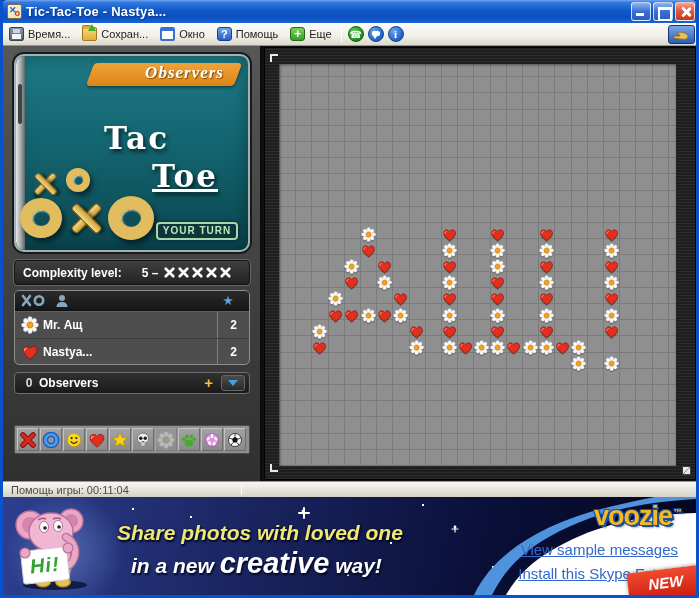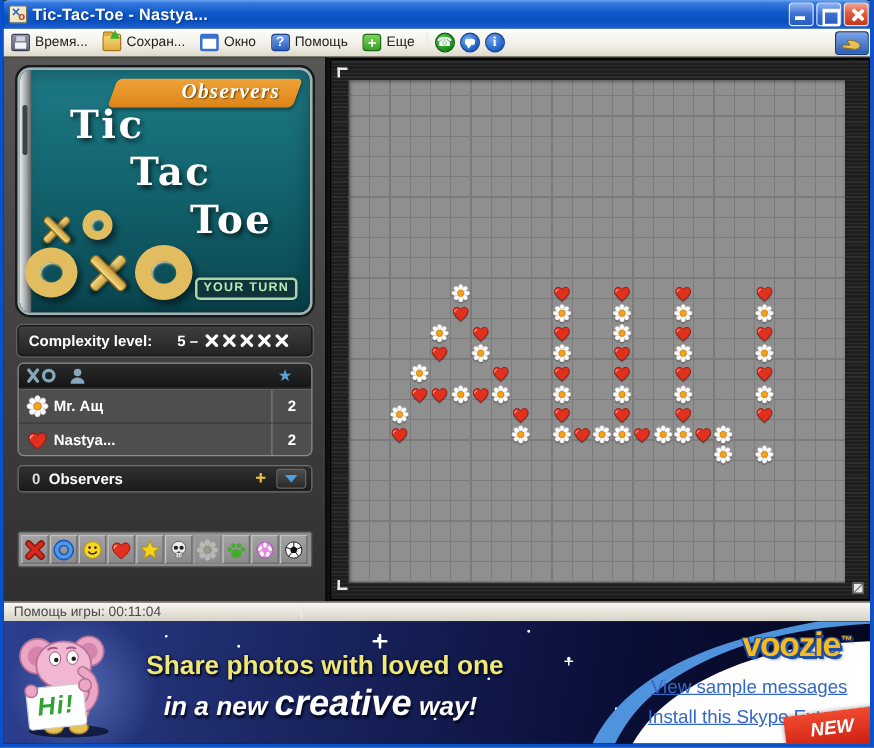--- a/index.html
+++ b/index.html
@@ -66,21 +66,21 @@
     border:2px solid #9fb3b5; box-shadow:0 0 0 2px #1a1a1a, inset 0 0 18px rgba(0,0,0,.35); overflow:hidden; }
   .logo-card::before { content:""; position:absolute; left:0; top:0; bottom:0; width:9px;
     background:linear-gradient(90deg,#e8e8e8 0%,#9aa2a4 60%,#5c6466 100%); border-radius:8px 0 0 8px; }
   .logo-card::after { content:""; position:absolute; left:2px; top:28px; width:4px; height:40px; background:#3c4446; border-radius:2px; }
   .ribbon { position:absolute; right:10px; top:7px; width:148px; height:23px;
     background:linear-gradient(180deg,#f0a338 0%,#dd8418 100%); transform:skewX(-20deg); border-radius:4px; box-shadow:1px 2px 3px rgba(0,0,0,.4); }
   .brand-script { position:absolute; right:24px; top:7px; color:#fff; font-family:"Liberation Serif",serif;
     font-style:italic; font-weight:bold; font-size:17px; letter-spacing:1px; text-shadow:1px 1px 1px #7a4a08; }
   .logo-word { position:absolute; color:#fff; font-family:"DejaVu Serif",serif; font-weight:bold;
     font-size:31px; letter-spacing:2px; text-shadow:2px 3px 4px rgba(0,0,0,.65); }
-  .w1 { left:40px; top:26px; } .w2 { left:88px; top:64px; } .w3 { left:136px; top:102px; }
+  .w1 { left:40px; top:26px; } .w2 { left:88px; top:64px; } .w3 { left:136px; top:102px;text-decoration:underline; }
   .gx { position:absolute; } 
   .gx::before,.gx::after { content:""; position:absolute; left:45%; top:-8%; width:24%; height:116%;
     background:linear-gradient(90deg,#f3dc8e,#cf9f35); border:1px solid #8a6820; border-radius:4px; box-shadow:2px 3px 3px rgba(0,0,0,.45); }
   .gx::before { transform:rotate(45deg); } .gx::after { transform:rotate(-45deg); }
   .go { position:absolute; border-radius:50%; border-style:solid; border-color:#e5c express; }
   .go { border-color:#e2bd5f; background:transparent; box-shadow:3px 4px 5px rgba(0,0,0,.5), inset 1px 1px 2px #fff0c0; }
   .turn-badge { position:absolute; right:10px; bottom:10px; width:82px; height:18px; border-radius:4px;
     background:#10343c; border:2px solid #a9d6aa; color:#b6ecb4; font-size:10px; font-weight:bold;
     letter-spacing:1px; text-align:center; line-height:14px; box-shadow:0 0 4px rgba(0,0,0,.5); }
 
@@ -158,21 +158,21 @@
       radial-gradient(circle at 452px 30px,#fff 0 1px, transparent 1.8px),
       radial-gradient(circle at 188px 20px,#fff 0 0.8px, transparent 1.5px),
       radial-gradient(circle at 238px 40px,#fff 0 0.7px, transparent 1.4px),
       radial-gradient(circle at 130px 12px,#fff 0 0.7px, transparent 1.4px),
       radial-gradient(circle at 490px 70px,#fff 0 0.8px, transparent 1.5px),
       radial-gradient(circle at 388px 46px,#fff 0 0.7px, transparent 1.4px),
       linear-gradient(100deg,#2c3f8e 0%,#1a2560 35%,#0a0f38 70%,#04061e 100%); }
   .spark { position:absolute; width:12px; height:12px; }
   .spark::before { content:""; position:absolute; left:5px; top:0; width:2px; height:12px; background:#fff; border-radius:1px; }
   .spark::after { content:""; position:absolute; top:5px; left:0; height:2px; width:12px; background:#fff; border-radius:1px; }
-  .ad-line1 { position:absolute; left:114px; top:24px; font-size:21px; font-weight:bold; 
+  .ad-line1 { position:absolute; left:114px; top:24px; font-size:21px; font-weight:bold; font-style:italic;
     color:#f0e876; text-shadow:1px 2px 2px #00061e, 0 0 2px #00061e; white-space:nowrap; }
   .ad-line2 { position:absolute; left:128px; top:50px; font-size:21px; font-weight:bold; font-style:italic;
     color:#fff; text-shadow:1px 2px 2px #00061e; white-space:nowrap; }
   .ad-line2 .em { font-size:29px; }
   .swoosh { position:absolute; right:0; top:0; }
   .voozie { position:absolute; right:14px; top:4px; font-size:27px; font-weight:bold; letter-spacing:-1px; color:#f7b922;
     text-shadow:-1px -1px 0 #1c4fa0, 1px -1px 0 #1c4fa0, -1px 1px 0 #1c4fa0, 2px 2px 0 #1c4fa0, 3px 3px 2px rgba(0,0,0,.3); }
   .voozie sup { font-size:9px; letter-spacing:0; margin-left:1px; }
   .ad-link { position:absolute; right:18px; color:#3468c8; font-size:15px; text-decoration:underline; white-space:nowrap; }
   .link1 { top:44px; } .link2 { top:68px; right:26px; }
@@ -232,21 +232,20 @@
     </div>
   </div>
 
   <div class="main">
 
     <div class="panel">
 
       <div class="logo-card">
         <div class="ribbon"></div>
         <span class="brand-script">Observers</span>
-        <span class="logo-word w1">Tic</span>
         <span class="logo-word w2">Tac</span>
         <span class="logo-word w3">Toe</span>
         <div class="gx" style="left:16px; top:116px; width:22px; height:22px;"></div>
         <div class="go" style="left:50px; top:112px; width:24px; height:24px; border-width:7px;"></div>
         <div class="go" style="left:4px; top:142px; width:42px; height:40px; border-width:12px;"></div>
         <div class="gx" style="left:52px; top:146px; width:30px; height:30px;"></div>
         <div class="go" style="left:92px; top:140px; width:46px; height:44px; border-width:13px;"></div>
         <div class="turn-badge">YOUR TURN</div>
       </div>
 

